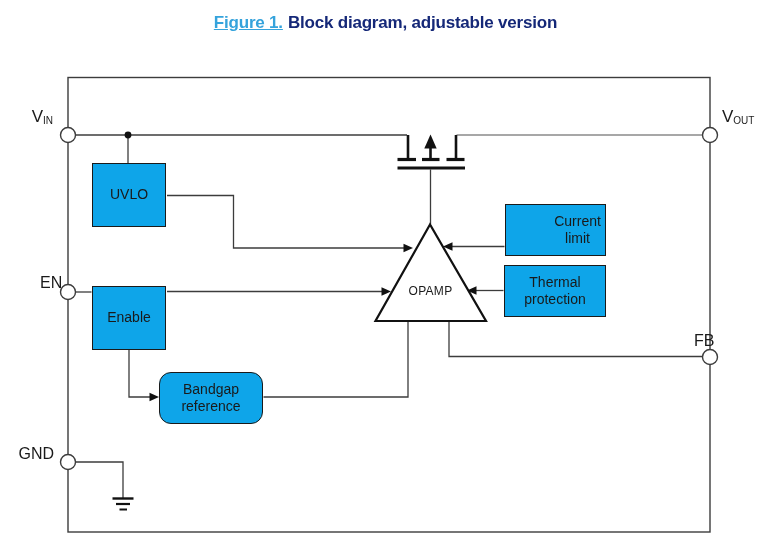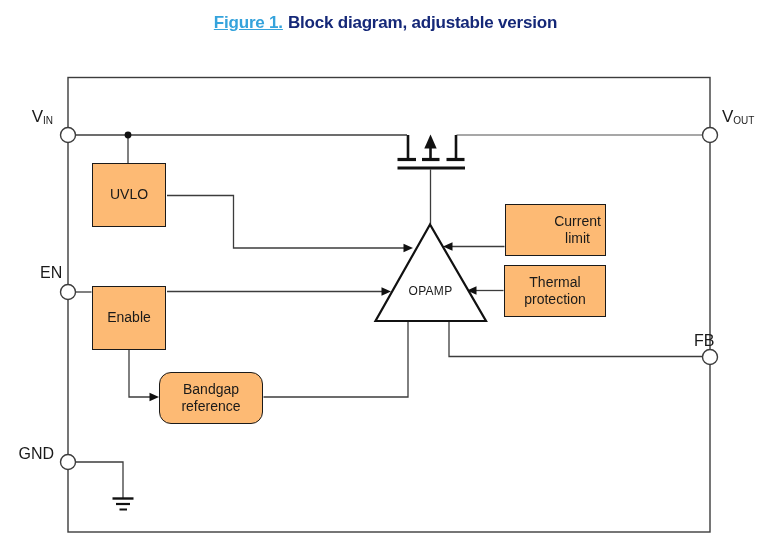--- a/index.html
+++ b/index.html
@@ -24,21 +24,21 @@
     white-space: nowrap;
   }
   .fig-title .fig-label { color: #35a3dc; text-decoration: underline; }
   .fig-title .fig-caption { color: #152878; margin-left: 5px; }
 
   svg.wires { position: absolute; left: 0; top: 0; }
 
   .block {
     position: absolute;
     border: 1.7px solid #1a1a1a;
-    background: #fdba74;
+    background: #0ea5e9;
     color: #1a1a1a;
     font-size: 14px;
     line-height: 17.5px;
     display: flex;
     flex-direction: column;
     align-items: center;
     justify-content: center;
     text-align: center;
   }
   .blk-uvlo    { left: 92px;  top: 163px; width: 74px;  height: 64px; }
@@ -64,21 +64,21 @@
   }
   .pin-label sub {
     font-size: 10px;
     vertical-align: baseline;
     position: relative;
     top: 2px;
     letter-spacing: 0;
   }
   .lbl-vin  { left: 0px;   top: 107px; width: 53px; text-align: right; font-size: 17px; }
   .lbl-vout { left: 722px; top: 107px; font-size: 17px; }
-  .lbl-en   { left: 0px;   top: 264px; width: 53px; text-align: right; padding-left: 40px; }
+  .lbl-en   { left: 0px;   top: 274px; width: 53px; text-align: right; padding-left: 40px; }
   .lbl-gnd  { left: 0px;   top: 445px; width: 54px; text-align: right; }
   .lbl-fb   { left: 694px; top: 332px; }
 </style>
 </head>
 <body>
 
 <div class="page">
 
   <div class="fig-title">
     <span class="fig-label">Figure 1.</span><span class="fig-caption">Block diagram, adjustable version</span>

